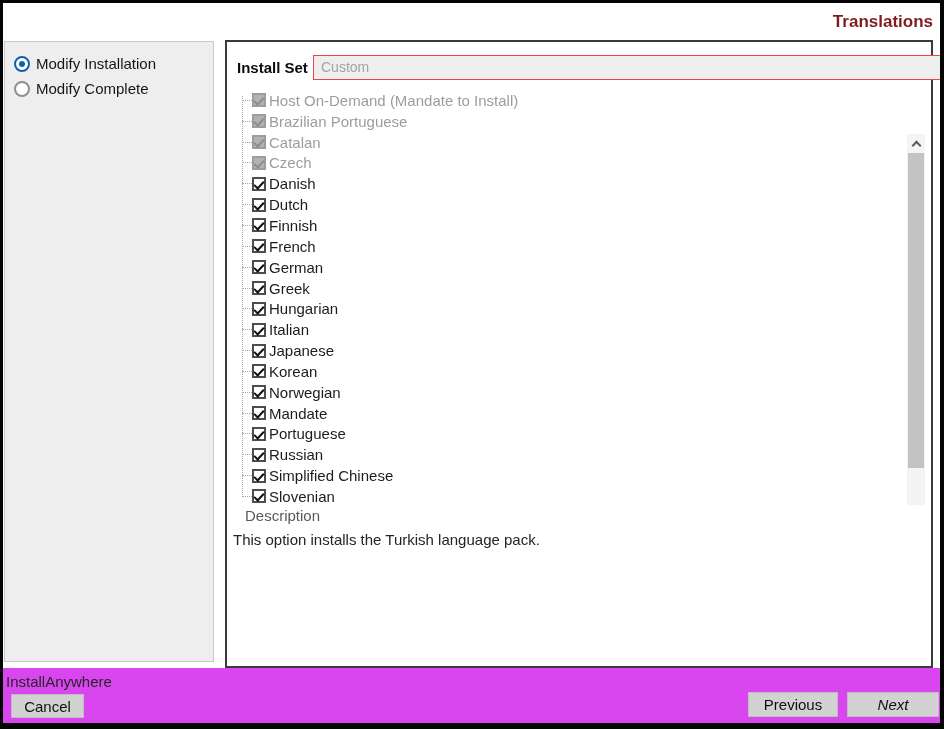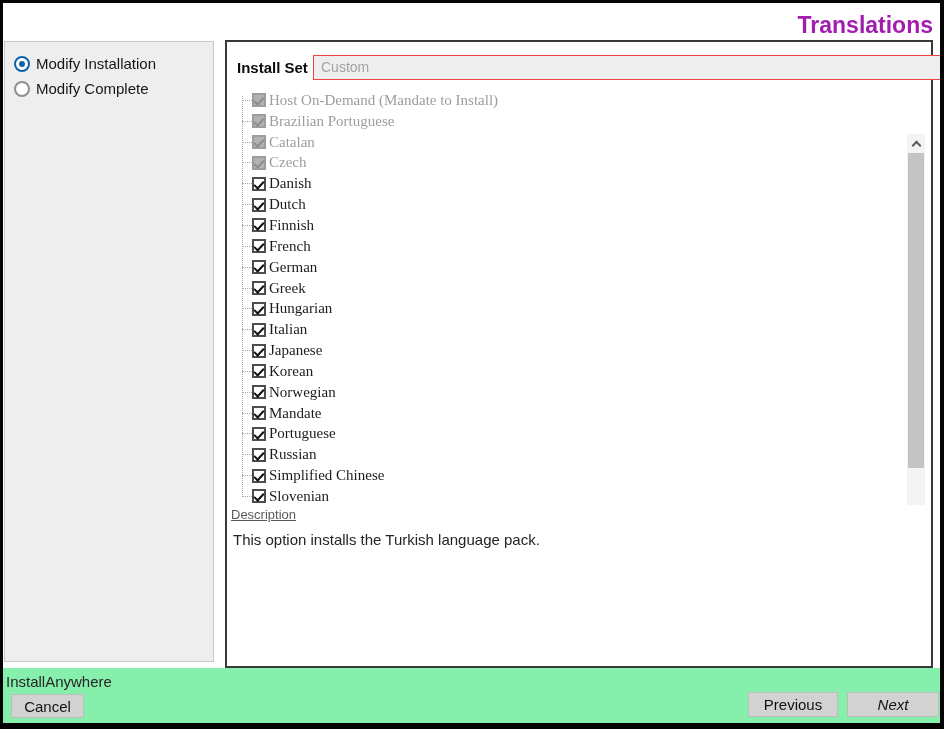--- a/index.html
+++ b/index.html
@@ -3,21 +3,21 @@
 <meta charset="utf-8">
 <style>
   html,body{margin:0;padding:0;background:#fff;}
   *{box-sizing:border-box;}
   .window{
     position:relative;width:944px;height:729px;background:#fff;
     border:3px solid #040404;border-right-width:4px;border-bottom-width:6px;
     font-family:"Liberation Sans",sans-serif;overflow:hidden;
   }
   
-  .page-title{position:absolute;top:9px;right:7px;font-size:23px;font-weight:bold;color:#a21caf;}
+  .page-title{position:absolute;top:9px;right:7px;font-size:17px;font-weight:bold;color:#7f1d1d;}
   
   .sidebar{position:absolute;left:1px;top:38px;width:210px;height:621px;background:#eeeeee;border:1px solid #c9c9c9;}
   .radio-row{display:flex;align-items:center;gap:6px;margin:0 11px 8px 9px;height:17px;cursor:default;}
   .radio-row:first-child{margin-top:13px;}
   .radio{width:16px;height:16px;border-radius:50%;border:2px solid #8f8f8f;background:#fff;flex:none;position:relative;}
   .radio.sel{border-color:#1062ab;}
   .radio.sel::after{content:"";position:absolute;left:3px;top:3px;width:6px;height:6px;border-radius:50%;background:#1062ab;}
   .radio-label{font-size:15px;color:#161616;white-space:nowrap;}
   
   .main-panel{position:absolute;left:222px;top:37px;width:708px;height:628px;border:2px solid #3a3a3a;background:#fff;}
@@ -29,33 +29,33 @@
   .list-viewport{position:absolute;left:0;top:46px;width:704px;height:417px;overflow:hidden;background:#fff;}
   .tree-vline{position:absolute;left:15px;top:8px;height:401px;border-left:1px dotted #a6a6a6;}
   .tree-rows{position:absolute;left:0;top:2px;right:26px;}
   .tree-row{display:flex;align-items:center;height:20.85px;cursor:default;}
   .stub{width:10px;margin-left:15px;border-top:1px dotted #a6a6a6;flex:none;}
   .cb{width:14px;height:14px;border:2px solid #4d4d4d;background:#fff;position:relative;flex:none;}
   .cb.checked::after{content:"";position:absolute;left:0px;top:2px;width:8px;height:4px;
        border-left:2px solid #121212;border-bottom:2px solid #121212;transform:rotate(-47deg);}
   .tree-row.disabled .cb{background:#b2b2b2;border-color:#9d9d9d;}
   .tree-row.disabled .cb.checked::after{border-color:#8d8d8d;}
-  .item-label{margin-left:3px;font-size:15px;color:#1c1c1c;white-space:nowrap;font-family:Liberation Serif, serif;}
+  .item-label{margin-left:3px;font-size:15px;color:#1c1c1c;white-space:nowrap;}
   .tree-row.disabled .item-label{color:#9d9d9d;}
   
   .scrollbar{position:absolute;left:680px;top:46px;width:18px;height:417px;background:#f4f4f4;}
   .sb-btn{position:absolute;left:0;width:18px;height:18px;background:#f4f4f4;display:flex;align-items:center;justify-content:center;}
   .sb-up{top:0;}
   .chev-up{width:7px;height:7px;border-left:2px solid #5a5a5a;border-top:2px solid #5a5a5a;transform:rotate(45deg);margin-top:4px;}
   .sb-thumb{position:absolute;left:1px;top:19px;width:16px;height:315px;background:#c3c3c3;}
   
-  .desc-label{position:absolute;left:4px;top:465px;font-size:13px;color:#5a5a5a;text-decoration:underline;}
+  .desc-label{position:absolute;left:18px;top:465px;font-size:15px;color:#5a5a5a;}
   .desc-text{position:absolute;left:6px;top:489px;font-size:15px;color:#242424;}
   
-  .footer{position:absolute;left:0;top:665px;width:937px;height:55px;background:#86efac;}
+  .footer{position:absolute;left:0;top:665px;width:937px;height:55px;background:#d946ef;}
   .brand{position:absolute;left:3px;top:5px;font-size:15px;color:#262626;}
   .btn{position:absolute;background:#d2d2d2;border:1px solid #bdbdbd;font-family:"Liberation Sans",sans-serif;
        font-size:15px;color:#101010;display:flex;align-items:center;justify-content:center;cursor:default;}
   .btn-cancel{left:8px;top:26px;width:73px;height:24px;}
   .btn-previous{left:745px;top:24px;width:90px;height:25px;}
   .btn-next{left:844px;top:24px;width:92px;height:25px;font-style:italic;}
 </style>
 </head>
 <body>
 

